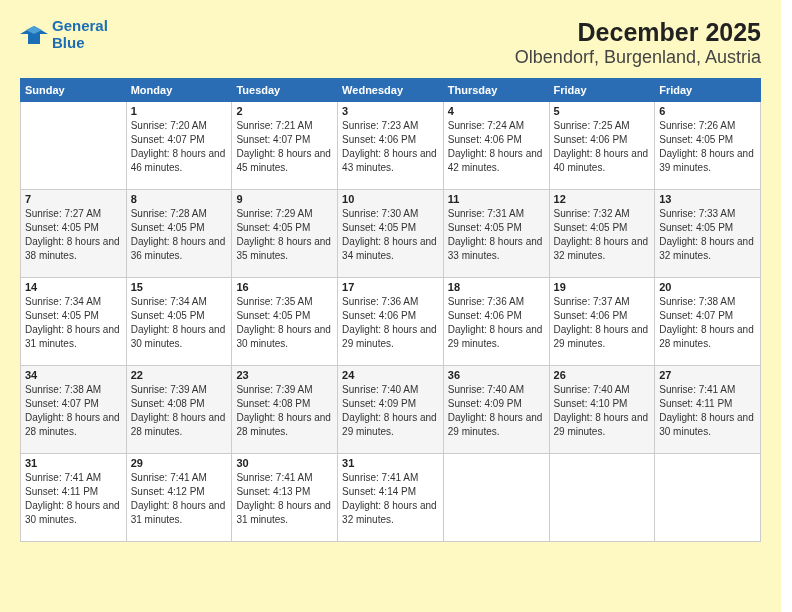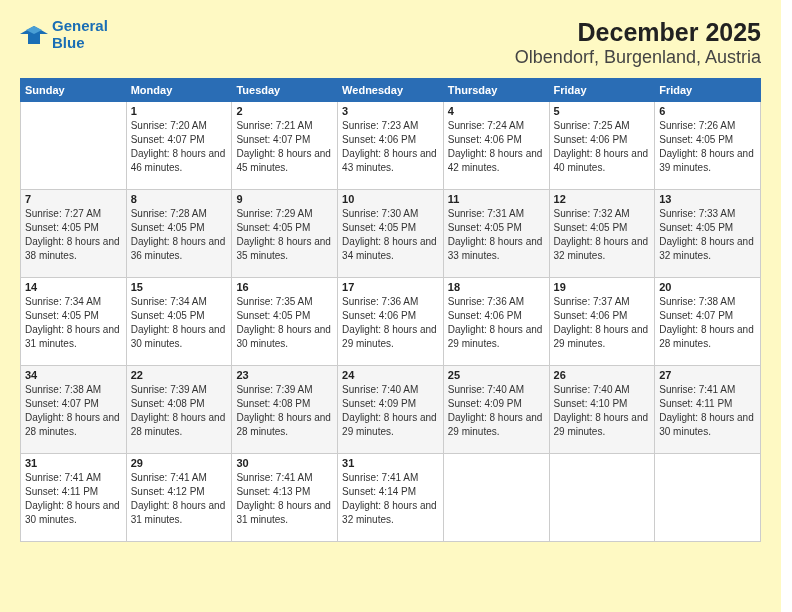--- a/index.html
+++ b/index.html
@@ -231,21 +231,21 @@
           </td>
           <td>
             <span class="day-num">23</span>
             <div class="day-info">Sunrise: 7:39 AM<br>Sunset: 4:08 PM<br>Daylight: 8 hours and 28 minutes.</div>
           </td>
           <td>
             <span class="day-num">24</span>
             <div class="day-info">Sunrise: 7:40 AM<br>Sunset: 4:09 PM<br>Daylight: 8 hours and 29 minutes.</div>
           </td>
           <td>
-            <span class="day-num">25</span>
+            <span class="day-num">36</span>
             <div class="day-info">Sunrise: 7:40 AM<br>Sunset: 4:09 PM<br>Daylight: 8 hours and 29 minutes.</div>
           </td>
           <td>
             <span class="day-num">26</span>
             <div class="day-info">Sunrise: 7:40 AM<br>Sunset: 4:10 PM<br>Daylight: 8 hours and 29 minutes.</div>
           </td>
           <td>
             <span class="day-num">27</span>
             <div class="day-info">Sunrise: 7:41 AM<br>Sunset: 4:11 PM<br>Daylight: 8 hours and 30 minutes.</div>
           </td>

